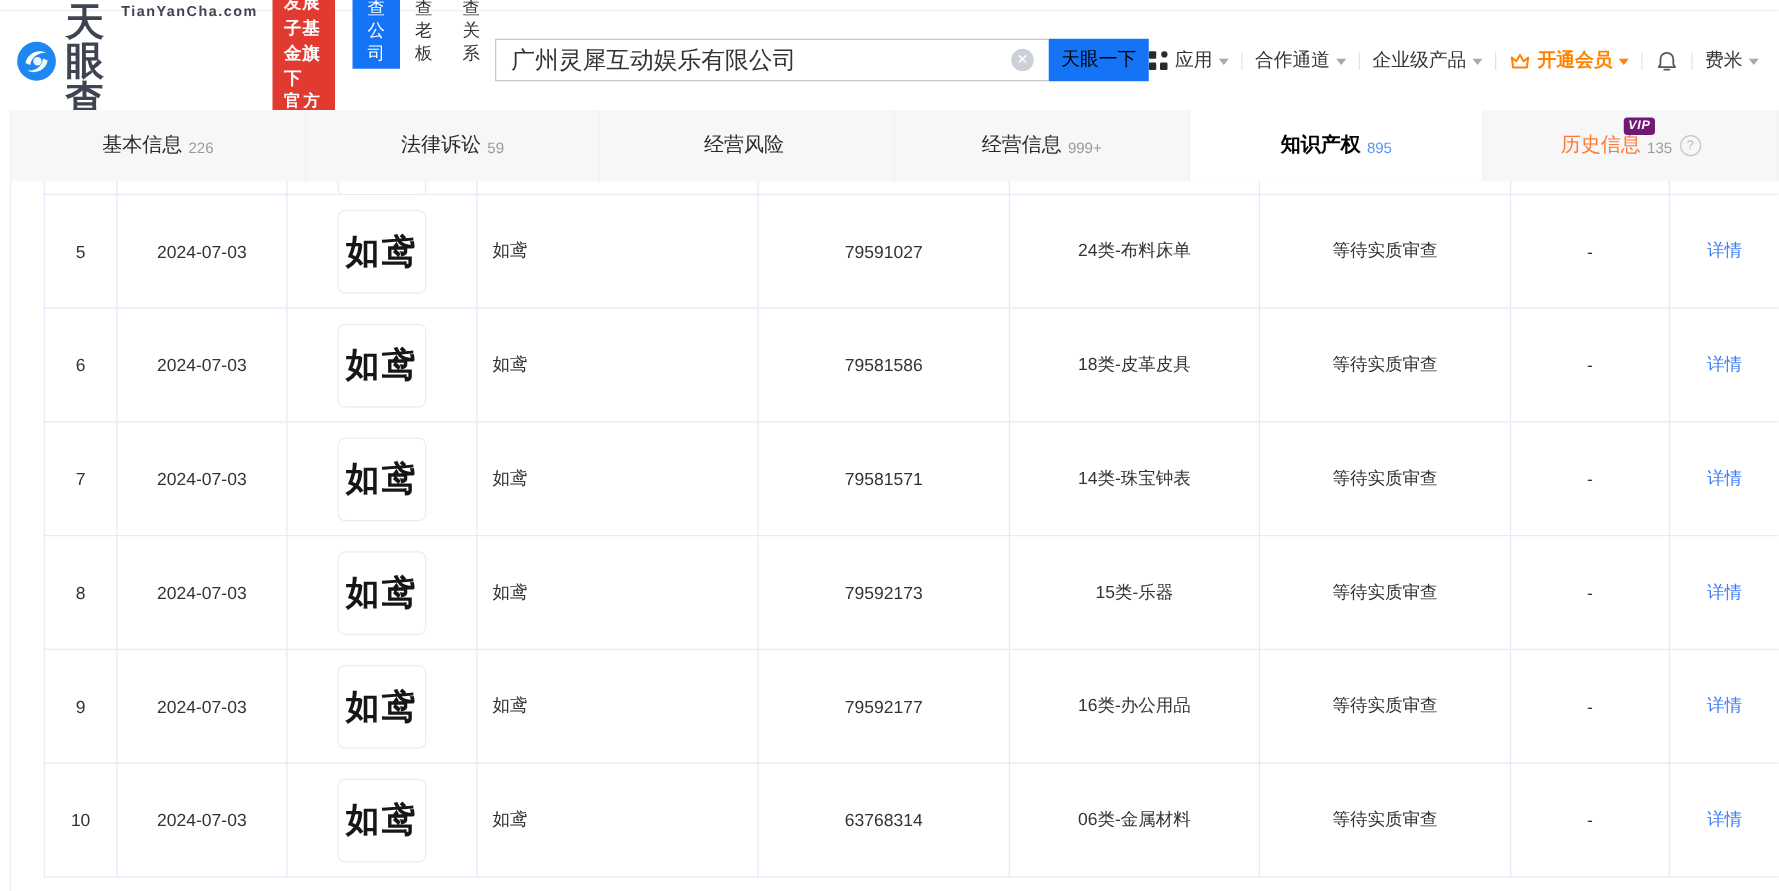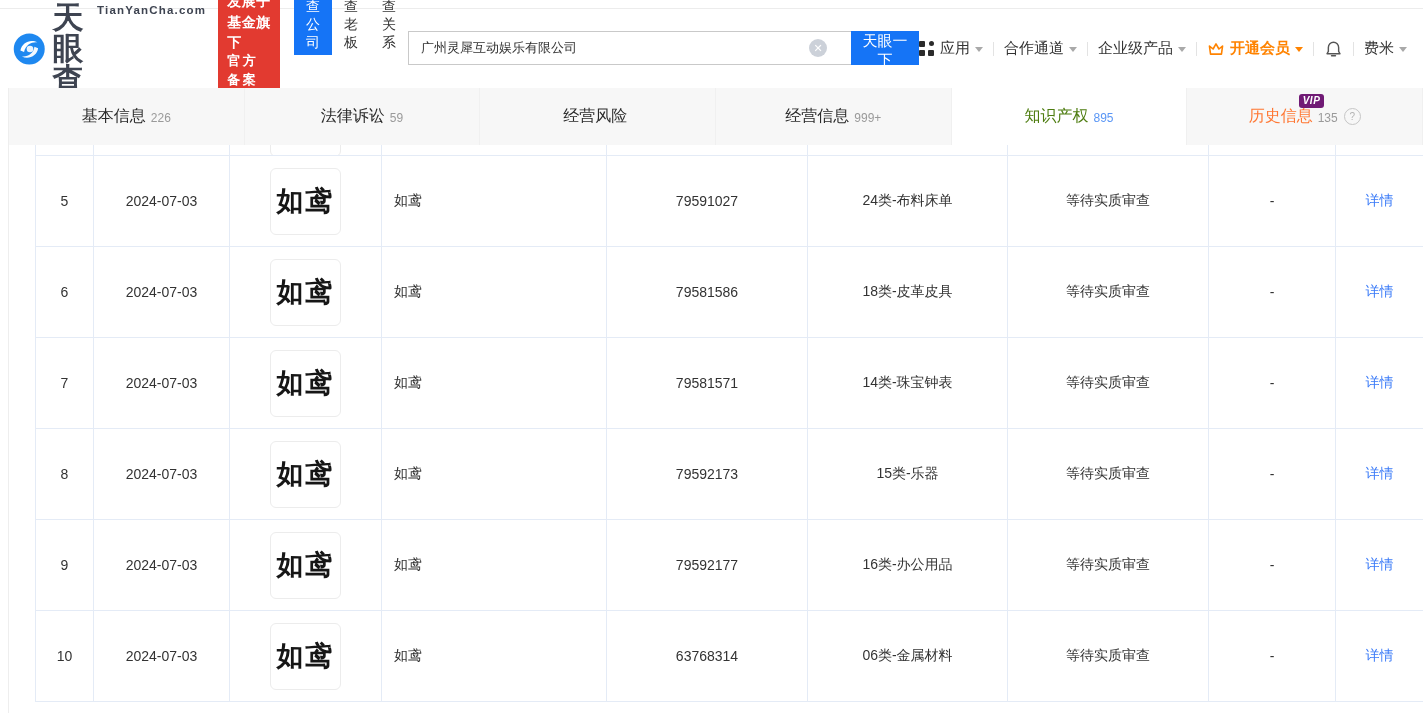--- a/index.html
+++ b/index.html
@@ -17,44 +17,44 @@
   .logo-sub{font-size:11.5px;font-weight:700;color:#3e4451;letter-spacing:1.2px;margin-top:3px;}
   .red-badge{margin-left:12px;background:#e23a30;color:#fff;padding:5px 9px;line-height:1.45;}
   .red-badge .l1{font-size:14px;font-weight:700;letter-spacing:0.5px;}
   .red-badge .l2{font-size:13px;font-weight:700;letter-spacing:2.6px;}
   .search{margin-left:14px;margin-top:-2px;display:flex;flex-direction:row;}
   .search-tabs{display:flex;align-items:flex-end;height:24px;}
   .search-tab{font-size:14px;color:#333;padding:3px 12px;cursor:pointer;}
   .search-tab.active{background:#1574f6;color:#fff;}
   .search-row{display:flex;position:relative;}
   .search-input{width:396px;height:32px;border:1px solid #c9c9c9;border-right:none;outline:none;
-    font-size:13px;color:#333;padding:0 34px 0 12px;font-family:inherit;}
+    font-size:19px;color:#333;padding:0 34px 0 12px;font-family:inherit;}
   .clear-btn{position:absolute;right:92px;top:8px;width:18px;height:18px;border-radius:50%;
     background:#ccd1d9;color:#fff;font-size:11px;line-height:18px;text-align:center;cursor:pointer;}
-  .search-btn{width:68px;height:34px;background:#1574f6;color:#ffffff;border:none;font-size:15px;
+  .search-btn{width:80px;height:34px;background:#1574f6;color:#000000;border:none;font-size:15px;
     cursor:pointer;font-family:Liberation Serif, serif;}
   .right-nav{margin-left:auto;margin-right:16px;display:flex;align-items:center;font-size:15px;color:#333;}
   .nav-item{display:flex;align-items:center;cursor:pointer;white-space:nowrap;}
   .caret{width:0;height:0;border-left:4px solid transparent;border-right:4px solid transparent;
     border-top:5px solid #a9a9a9;margin-left:5px;margin-top:2px;}
   .caret.orange{border-top-color:#ff8300;}
   .v-div{width:1px;height:14px;background:#e3e3e3;margin:0 10px;}
   .vip-text{color:#ff8300;font-weight:700;}
   .appgrid{width:15px;height:15px;display:grid;grid-template-columns:6px 6px;grid-template-rows:6px 6px;
     grid-gap:3px;margin-right:6px;}
   .appgrid i{background:#2b2b2b;border-radius:1px;}
   .appgrid i.dot{border-radius:50%;width:5px;height:5px;margin:0 auto;}
   
   .main{position:absolute;top:88px;left:8px;right:0;bottom:0;border-left:1px solid #eee;background:#fff;}
   .tab-bar{display:flex;height:57px;background:#f7f7f7;}
   .tab{flex:1;display:flex;align-items:center;justify-content:center;font-size:16px;color:#2a2a2a;
     cursor:pointer;position:relative;border-right:1px solid #f0f0f0;}
   .tab .cnt{font-size:12px;color:#9a9a9a;margin-left:5px;margin-top:2px;}
   .tab.active{background:#fff;}
-  .tab.active .lbl{color:#4d7c0f;font-weight:400;}
+  .tab.active .lbl{color:#000000;font-weight:700;}
   .tab.active .cnt{color:#5a96f5;}
   .tab.history .lbl{color:#ff7733;}
   .vip-badge{position:absolute;top:6px;left:calc(50% - 6px);background:#701a75;color:#fff;
     font-size:10px;font-weight:700;font-style:italic;padding:1px 4px 2px;border-radius:3px;letter-spacing:0.5px;}
   .help-circle{width:15px;height:15px;border:1px solid #c6c6c6;border-radius:50%;color:#b3b3b3;
     font-size:10px;line-height:15px;text-align:center;margin-left:6px;}
   
   .tbl{position:absolute;top:57px;left:26px;width:1388px;}
   .tr{display:grid;grid-template-columns:59px 136px 152px 225px 201px 200px 201px 127px 87px;height:91px;}
   .tr.partial{height:11px;}

